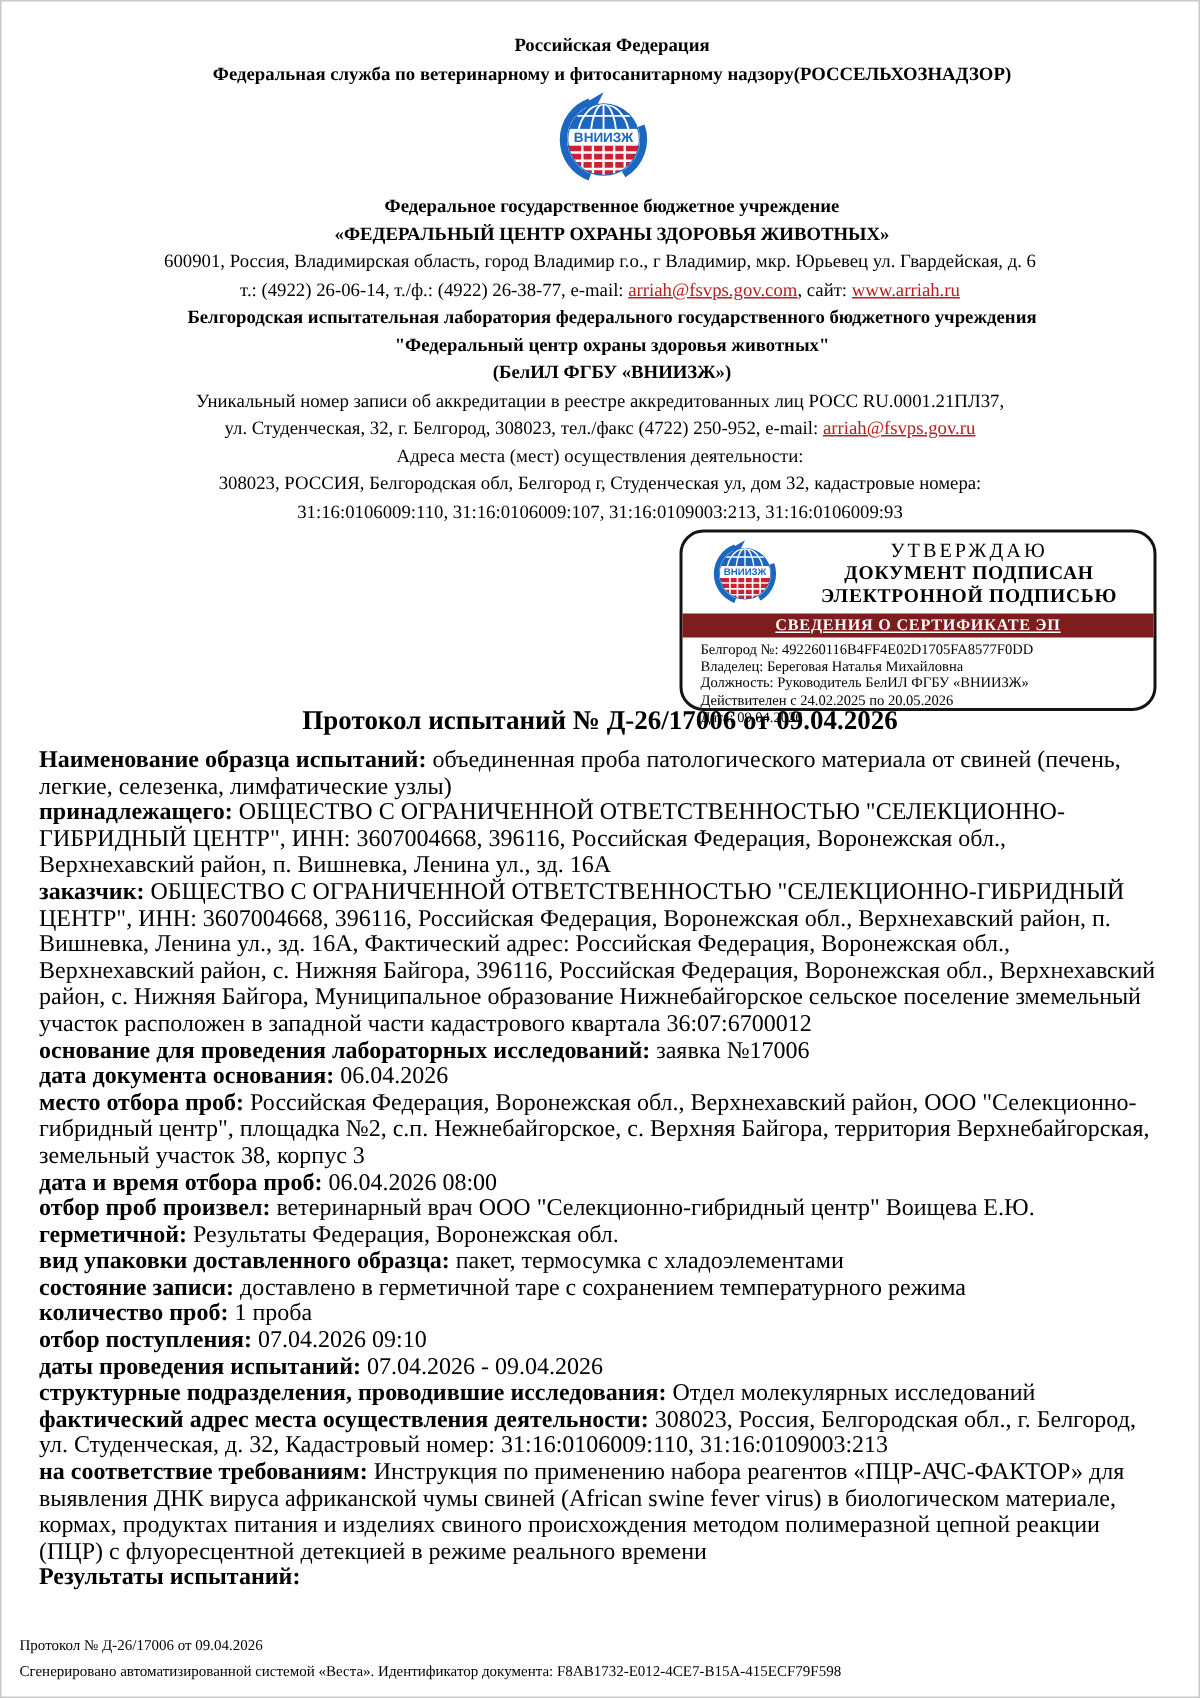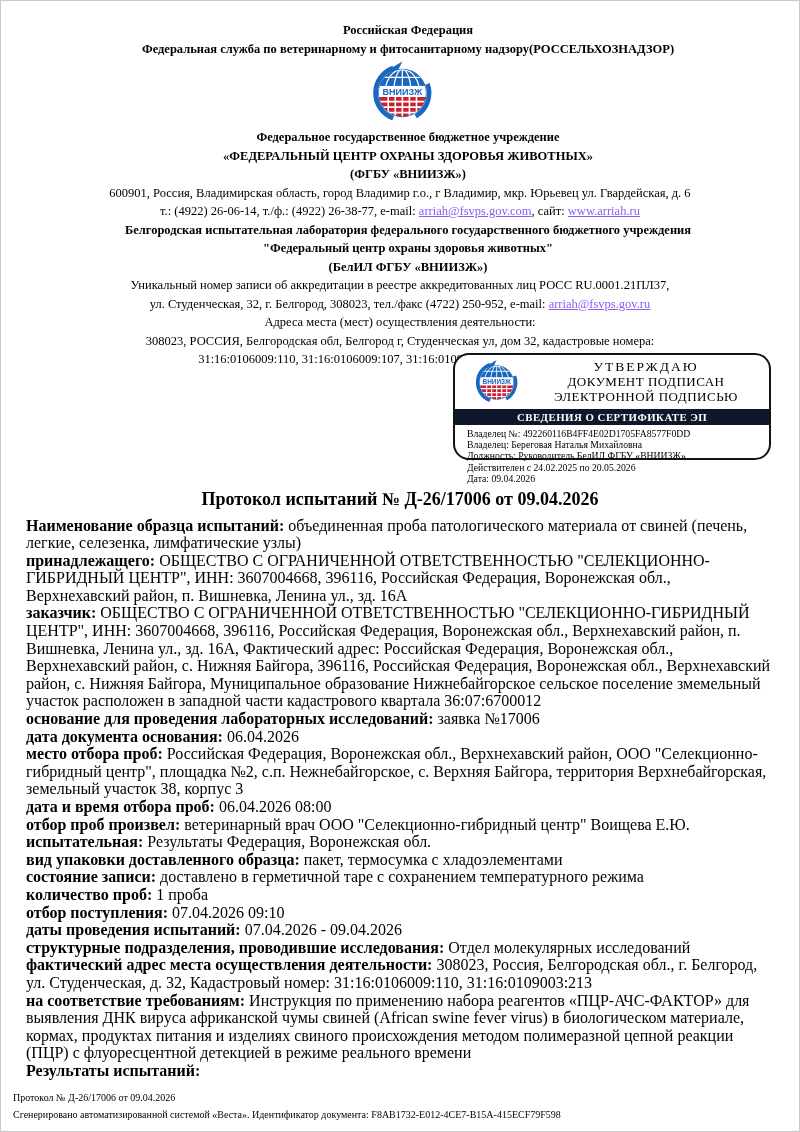--- a/index.html
+++ b/index.html
@@ -7,34 +7,34 @@
   .page {
     width:800px; height:1132px; margin:0 auto; position:relative;
     background:#fff; color:#000; overflow:hidden;
     font-family:"Liberation Serif", serif;
     border:1px solid #c9c9c9;
   }
   
   .hdr { text-align:center; font-size:12.5px; line-height:18.5px; padding-top:20px; }
   .hdr .b { font-weight:bold;padding-left:16px; }
   .logo-wrap { height:66px; margin:2px auto 2px; display:flex; justify-content:center; }
-  a.lnk { color:#8b5cf6; text-decoration:underline; cursor:pointer; }
+  a.lnk { color:#b91c1c; text-decoration:underline; cursor:pointer; }
   
   .stamp {
-    position:absolute; left:452px; top:352px; width:318px; height:107px;
+    position:absolute; left:452px; top:352px; width:318px; height:121px;
     border:2.5px solid #141414; border-radius:16px; background:#fff;
   }
   .stamp-head { display:flex; height:51px; }
   .stamp-logo { width:76px; padding:4px 0 0 12px; }
   .stamp-right { flex:1; text-align:center; padding-top:4px; padding-right:8px; }
   .stamp-approve { font-size:13.5px; letter-spacing:2px; }
-  .stamp-signed { font-size:13px; line-height:14.5px; letter-spacing:0.5px; }
+  .stamp-signed { font-size:13px; line-height:14.5px; letter-spacing:0.5px;font-weight:bold; }
   .cert-bar {
-    background:#0f172a; color:#fff; text-align:center; font-weight:bold;
-    font-size:10.8px; margin:3px 0 2px; padding:2px 0 2px; letter-spacing:0.5px;
+    background:#7f1d1d; color:#fff; text-align:center; font-weight:bold;
+    font-size:10.8px; margin:3px 0 2px; padding:2px 0 2px; letter-spacing:0.5px;text-decoration:underline;
   }
   .cert-lines { padding:1px 6px 0 12px; font-size:9.7px; line-height:11.2px; }
   
   .title { text-align:center; font-weight:bold; font-size:18px; margin-top:120px; }
   .fields { margin:7px 25px 0 25px; font-size:16px; line-height:17.6px; }
   .field b { font-weight:bold; }
   
   .footer { position:absolute; left:12px; top:1089px; font-size:10px; line-height:16.5px; }
 </style>
 </head>
@@ -86,21 +86,20 @@
         <line x1="23" y1="60" x2="83" y2="60" stroke="#fff" stroke-width="2"></line>
         <line x1="23" y1="67" x2="83" y2="67" stroke="#fff" stroke-width="2"></line>
       </g>
       <rect x="23" y="33" width="60" height="14" fill="#fff"></rect>
     </g>
     <text x="53" y="44" text-anchor="middle" font-family="Liberation Sans, sans-serif" font-weight="bold" font-size="11.5" fill="#1b67c0">ВНИИЗЖ</text>
   </svg></span>
       </div>
     <div class="b">Федеральное государственное бюджетное учреждение</div>
     <div class="b">«ФЕДЕРАЛЬНЫЙ ЦЕНТР ОХРАНЫ ЗДОРОВЬЯ ЖИВОТНЫХ»</div>
-    <div class="b">(ФГБУ «ВНИИЗЖ»)</div>
     <div>600901, Россия, Владимирская область, город Владимир г.о., г Владимир, мкр. Юрьевец ул. Гвардейская, д. 6</div>
     <div><span>т.: (4922) 26-06-14, т./ф.: (4922) 26-38-77, e-mail: </span><a class="lnk">arriah@fsvps.gov.com</a><span>, сайт: </span><a class="lnk">www.arriah.ru</a></div>
     <div class="b">Белгородская испытательная лаборатория федерального государственного бюджетного учреждения</div>
     <div class="b">"Федеральный центр охраны здоровья животных"</div>
     <div class="b">(БелИЛ ФГБУ «ВНИИЗЖ»)</div>
     <div>Уникальный номер записи об аккредитации в реестре аккредитованных лиц РОСС RU.0001.21ПЛ37,</div>
     <div><span>ул. Студенческая, 32, г. Белгород, 308023, тел./факс (4722) 250-952, e-mail: </span><a class="lnk">arriah@fsvps.gov.ru</a></div>
     <div>Адреса места (мест) осуществления деятельности:</div>
     <div>308023, РОССИЯ, Белгородская обл, Белгород г, Студенческая ул, дом 32, кадастровые номера:</div>
     <div>31:16:0106009:110, 31:16:0106009:107, 31:16:0109003:213, 31:16:0106009:93</div>
@@ -153,40 +152,40 @@
     <text x="53" y="44" text-anchor="middle" font-family="Liberation Sans, sans-serif" font-weight="bold" font-size="11.5" fill="#1b67c0">ВНИИЗЖ</text>
   </svg></span></div>
       <div class="stamp-right">
         <div class="stamp-approve">УТВЕРЖДАЮ</div>
         <div class="stamp-signed">ДОКУМЕНТ ПОДПИСАН</div>
         <div class="stamp-signed">ЭЛЕКТРОННОЙ ПОДПИСЬЮ</div>
       </div>
     </div>
     <div class="cert-bar">СВЕДЕНИЯ О СЕРТИФИКАТЕ ЭП</div>
     <div class="cert-lines">
-      <div>Владелец №: 492260116B4FF4E02D1705FA8577F0DD</div>
+      <div>Белгород №: 492260116B4FF4E02D1705FA8577F0DD</div>
       <div>Владелец: Береговая Наталья Михайловна</div>
       <div>Должность: Руководитель БелИЛ ФГБУ «ВНИИЗЖ»</div>
       <div>Действителен с 24.02.2025 по 20.05.2026</div>
       <div>Дата: 09.04.2026</div>
     </div>
   </div>
 
   <div class="title">Протокол испытаний № Д-26/17006 от 09.04.2026</div>
 
   <div class="fields">
       <p class="field"><b>Наименование образца испытаний:</b><span> объединенная проба патологического материала от свиней (печень, легкие, селезенка, лимфатические узлы)</span></p>
       <p class="field"><b>принадлежащего:</b><span> ОБЩЕСТВО С ОГРАНИЧЕННОЙ ОТВЕТСТВЕННОСТЬЮ "СЕЛЕКЦИОННО-ГИБРИДНЫЙ ЦЕНТР", ИНН: 3607004668, 396116, Российская Федерация, Воронежская обл., Верхнехавский район, п. Вишневка, Ленина ул., зд. 16А</span></p>
       <p class="field"><b>заказчик:</b><span> ОБЩЕСТВО С ОГРАНИЧЕННОЙ ОТВЕТСТВЕННОСТЬЮ "СЕЛЕКЦИОННО-ГИБРИДНЫЙ ЦЕНТР", ИНН: 3607004668, 396116, Российская Федерация, Воронежская обл., Верхнехавский район, п. Вишневка, Ленина ул., зд. 16А, Фактический адрес: Российская Федерация, Воронежская обл., Верхнехавский район, с. Нижняя Байгора, 396116, Российская Федерация, Воронежская обл., Верхнехавский район, с. Нижняя Байгора, Муниципальное образование Нижнебайгорское сельское поселение змемельный участок расположен в западной части кадастрового квартала 36:07:6700012</span></p>
       <p class="field"><b>основание для проведения лабораторных исследований:</b><span> заявка №17006</span></p>
       <p class="field"><b>дата документа основания:</b><span> 06.04.2026</span></p>
       <p class="field"><b>место отбора проб:</b><span> Российская Федерация, Воронежская обл., Верхнехавский район, ООО "Селекционно-гибридный центр", площадка №2, с.п. Нежнебайгорское, с. Верхняя Байгора, территория Верхнебайгорская, земельный участок 38, корпус 3</span></p>
       <p class="field"><b>дата и время отбора проб:</b><span> 06.04.2026 08:00</span></p>
       <p class="field"><b>отбор проб произвел:</b><span> ветеринарный врач ООО "Селекционно-гибридный центр" Воищева Е.Ю.</span></p>
-      <p class="field"><b>испытательная:</b><span> Результаты Федерация, Воронежская обл.</span></p>
+      <p class="field"><b>герметичной:</b><span> Результаты Федерация, Воронежская обл.</span></p>
       <p class="field"><b>вид упаковки доставленного образца:</b><span> пакет, термосумка с хладоэлементами</span></p>
       <p class="field"><b>состояние записи:</b><span> доставлено в герметичной таре с сохранением температурного режима</span></p>
       <p class="field"><b>количество проб:</b><span> 1 проба</span></p>
       <p class="field"><b>отбор поступления:</b><span> 07.04.2026 09:10</span></p>
       <p class="field"><b>даты проведения испытаний:</b><span> 07.04.2026 - 09.04.2026</span></p>
       <p class="field"><b>структурные подразделения, проводившие исследования:</b><span> Отдел молекулярных исследований</span></p>
       <p class="field"><b>фактический адрес места осуществления деятельности:</b><span> 308023, Россия, Белгородская обл., г. Белгород, ул. Студенческая, д. 32, Кадастровый номер: 31:16:0106009:110, 31:16:0109003:213</span></p>
       <p class="field"><b>на соответствие требованиям:</b><span> Инструкция по применению набора реагентов «ПЦР-АЧС-ФАКТОР» для выявления ДНК вируса африканской чумы свиней (African swine fever virus) в биологическом материале, кормах, продуктах питания и изделиях свиного происхождения методом полимеразной цепной реакции (ПЦР) с флуоресцентной детекцией в режиме реального времени</span></p>
       <p class="field"><b>Результаты испытаний:</b></p>
     </div>

